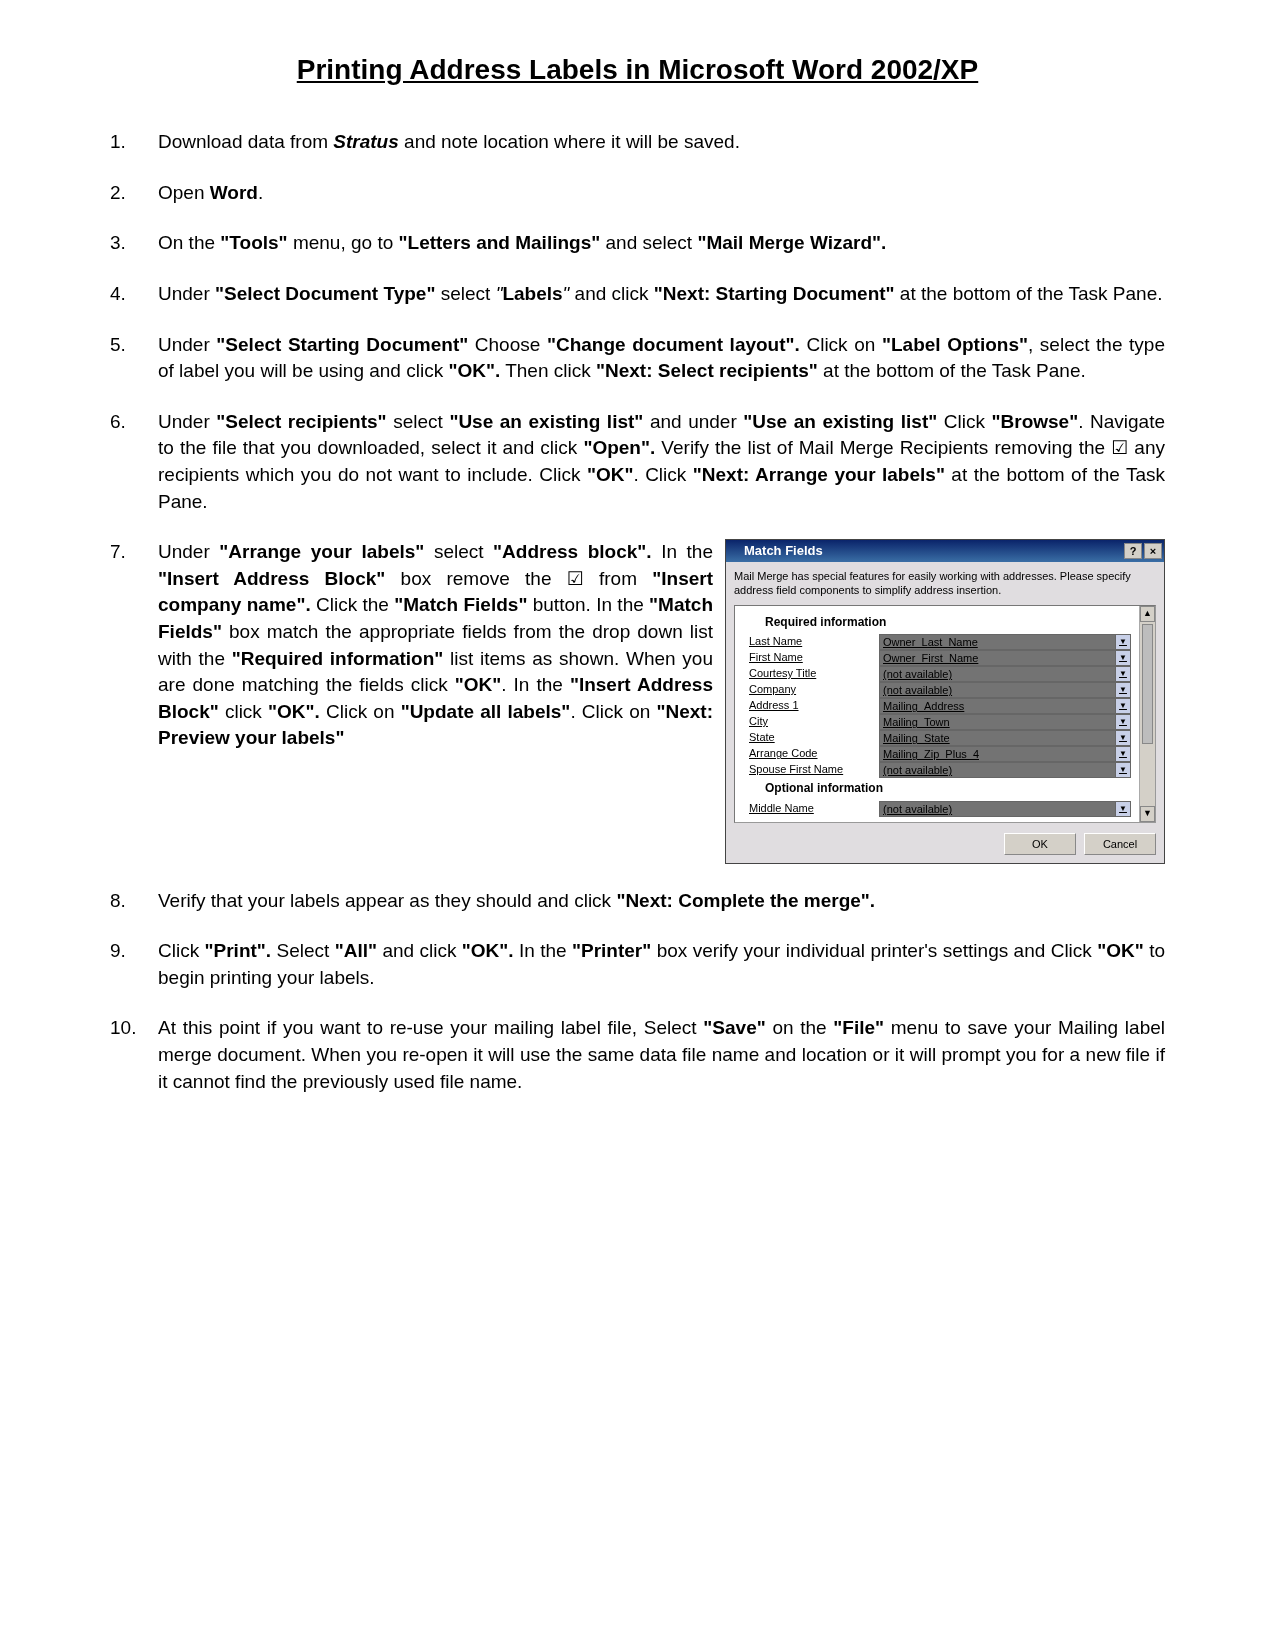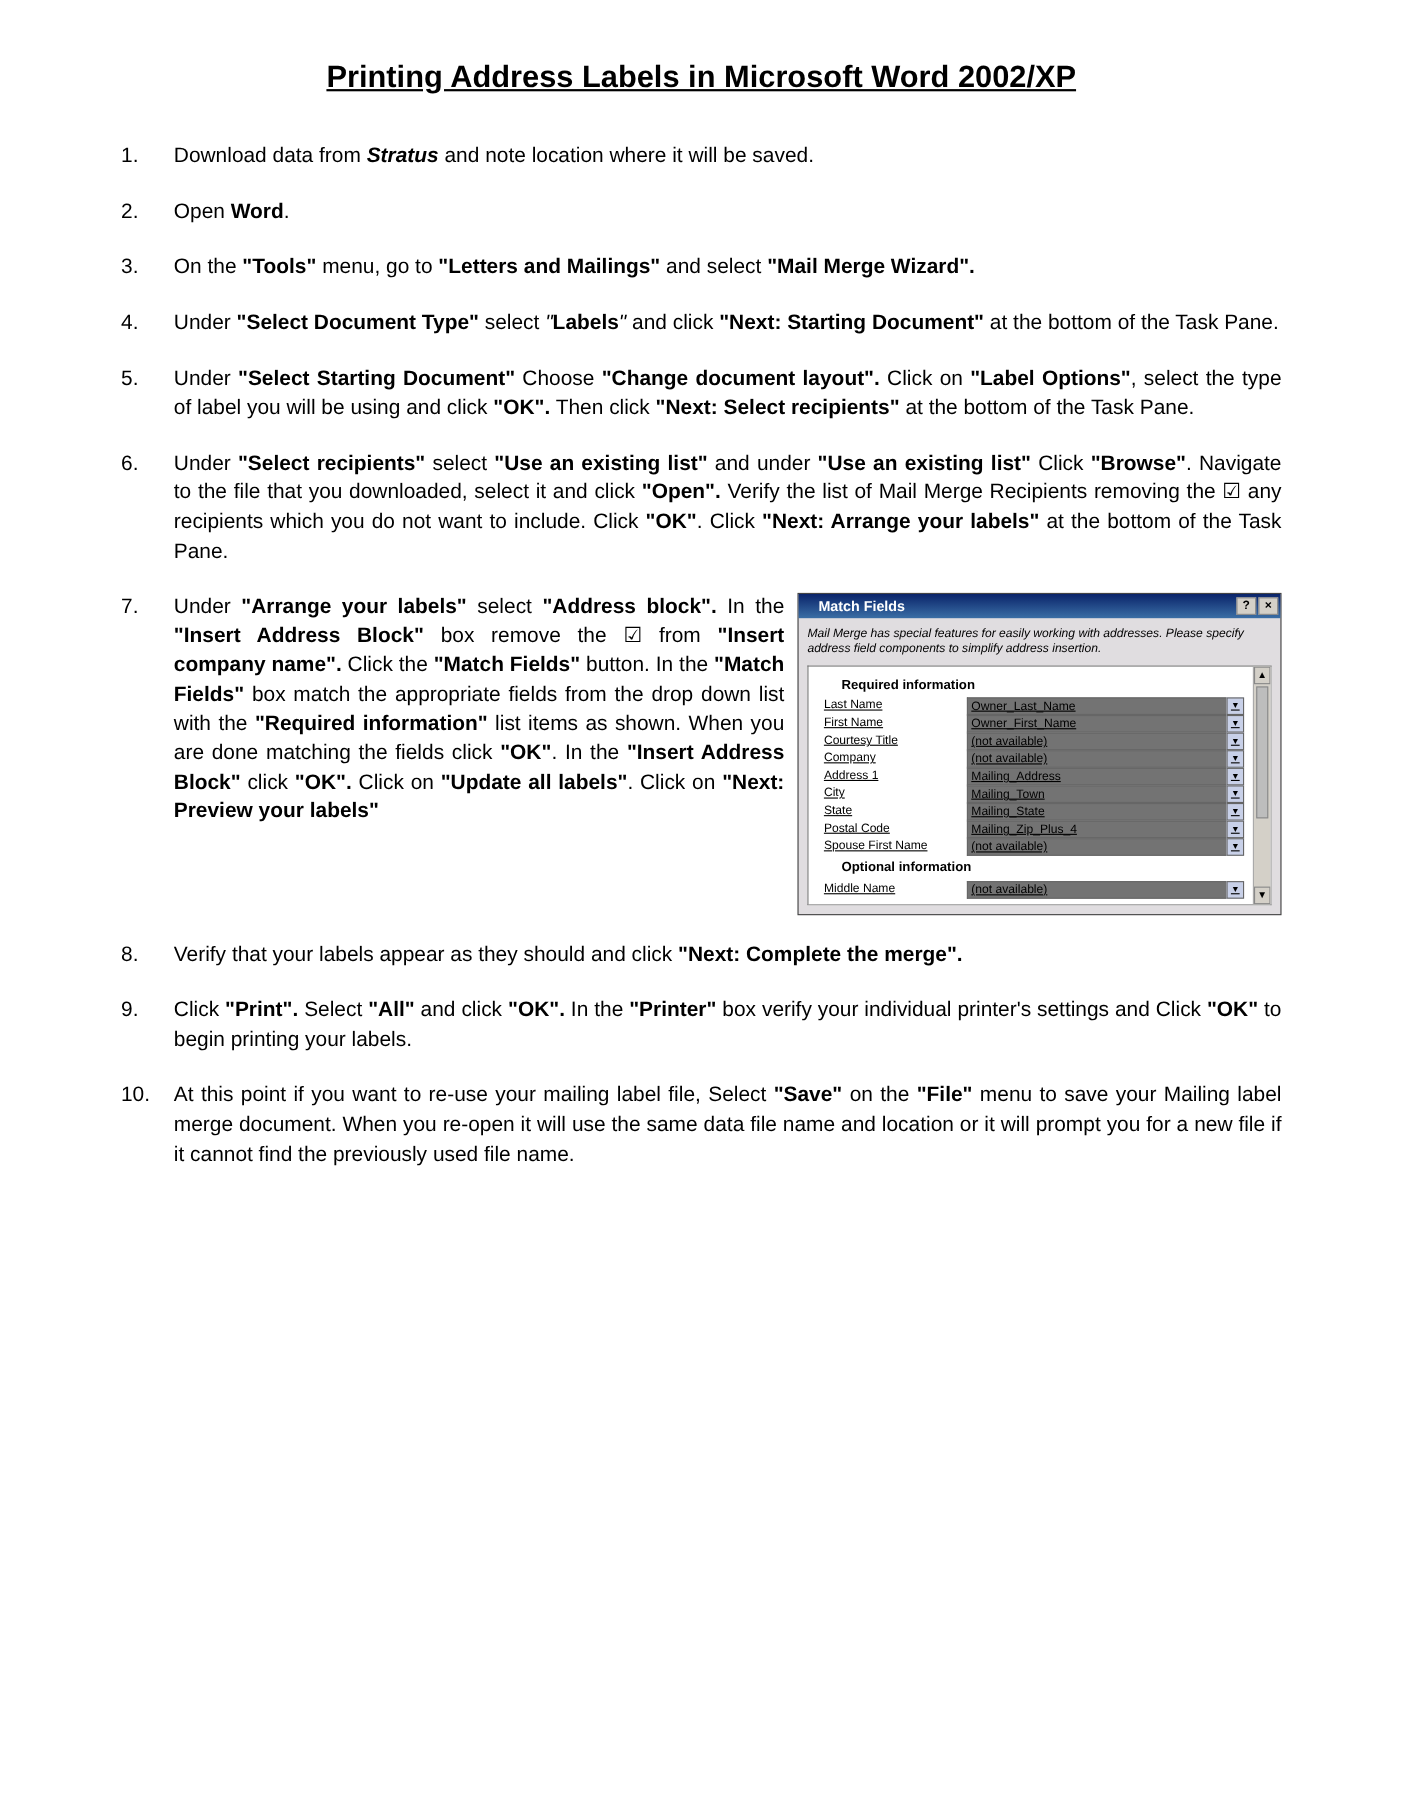--- a/index.html
+++ b/index.html
@@ -82,21 +82,20 @@
       text-align: center;
       font-weight: bold;
     }
     .dialog-body {
       padding: 8px;
     }
     .desc {
       font-size: 11px;
       margin-bottom: 8px;
       line-height: 1.2;
-      font-style: italic;
     }
     .list-frame {
       border: 1px solid #999;
       border-top-color: #777;
       border-left-color: #777;
       background: #fff;
       padding: 6px 4px 2px 6px;
       position: relative;
       height: 218px;
       overflow: hidden;
@@ -294,21 +293,21 @@
                   </div>
               </div>
               <div class="row">
                 <div class="row-label">State</div>
                 <div class="combo">
                     <div class="combo-text">Mailing_State</div>
                     <div class="combo-btn">▼</div>
                   </div>
               </div>
               <div class="row">
-                <div class="row-label">Postal Code</div>
+                <div class="row-label">Arrange Code</div>
                 <div class="combo">
                     <div class="combo-text">Mailing_Zip_Plus_4</div>
                     <div class="combo-btn">▼</div>
                   </div>
               </div>
               <div class="row">
                 <div class="row-label">Spouse First Name</div>
                 <div class="combo">
                     <div class="combo-text">(not available)</div>
                     <div class="combo-btn">▼</div>
@@ -323,20 +322,24 @@
                   </div>
               </div>
 
             </div>
             <div class="scrollbar">
               <div class="scroll-up">▲</div>
               <div class="scroll-thumb"></div>
               <div class="scroll-down">▼</div>
             </div>
           </div>
+          <div class="dlg-buttons">
+            <div class="dlg-btn">OK</div>
+            <div class="dlg-btn">Cancel</div>
+          </div>
         </div>
       </div>
     </div>
   </li>
 
   <li>
     <span>Verify that your labels appear as they should and click </span><strong>"Next: Complete the merge".</strong>
   </li>
 
   <li>

